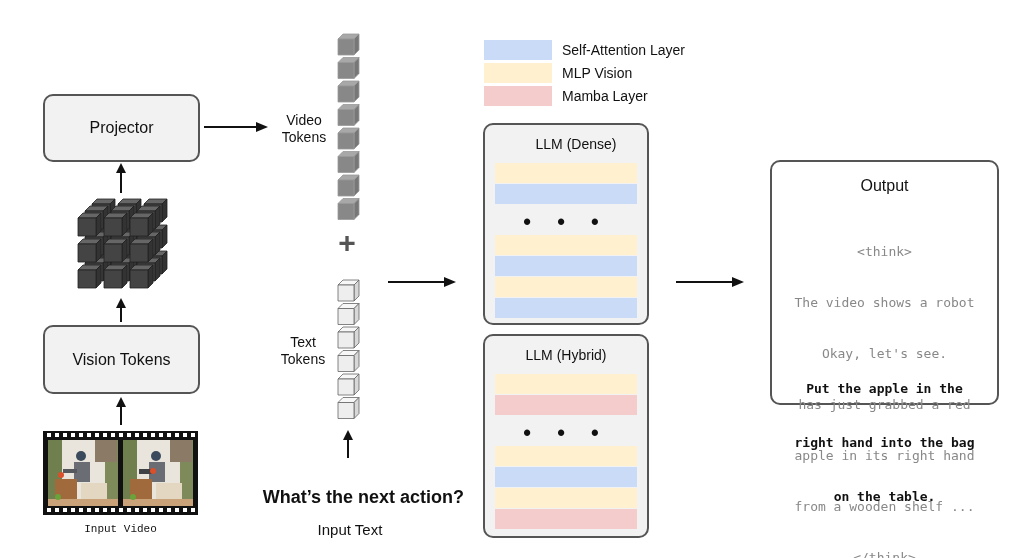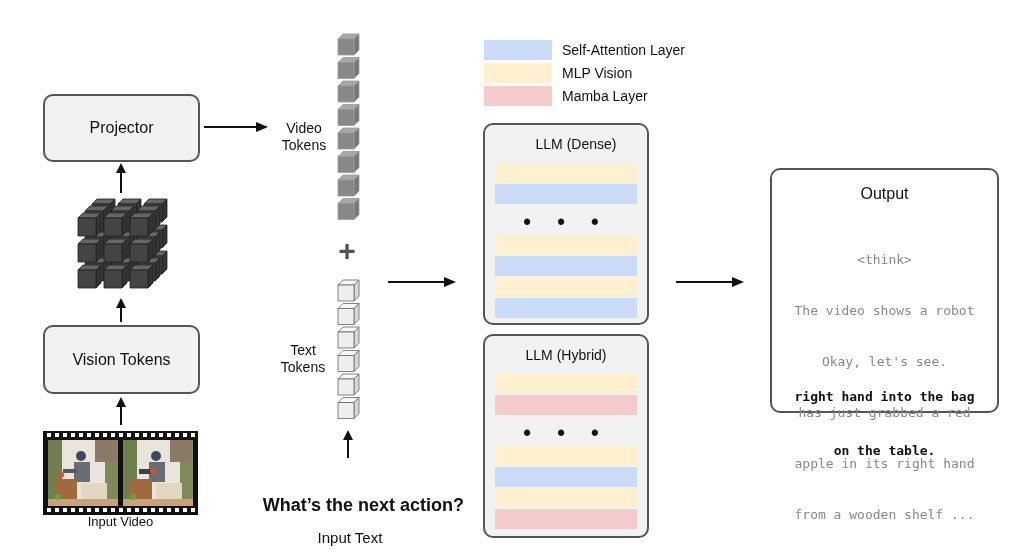--- a/index.html
+++ b/index.html
@@ -1,18 +1,18 @@
 <!DOCTYPE html>
 <html><head>
 <meta charset="utf-8">
 <style>
   html, body { margin: 0; padding: 0; background: #ffffff; }
   body { width: 1024px; height: 558px; position: relative; overflow: hidden;
          font-family: "Liberation Sans", sans-serif; color: #111; }
-  .abs { position: absolute; margin-top: 8px; }
+  .abs { position: absolute; }
   .box { position: absolute; background: #f2f2f2; border: 2px solid #555; border-radius: 10px; box-sizing: border-box; }
   .box-label { position: absolute; left: 0; right: 0; text-align: center; font-size: 16px; color: #111; }
   .small-label { font-size: 14px; color: #111; text-align: center; line-height: 17px; }
   .layer { position: absolute; left: 10px; right: 10px; height: 20px; }
   .dots { position: absolute; left: 0; right: 0; text-align: center; font-size: 22px; letter-spacing: 10px; font-weight: bold; line-height: 10px; }
   .legend-swatch { position: absolute; width: 68px; height: 20px; }
   .legend-text { position: absolute; font-size: 14px; color: #111; }
   .mono { font-family: "DejaVu Sans Mono", "Liberation Mono", monospace; }
   .out-think { position: absolute; left: 0; right: 0; text-align: center; font-size: 13px; color: #888; line-height: 17px; white-space: pre; }
   .out-answer { position: absolute; left: 0; right: 0; text-align: center; font-size: 13px; color: #111; font-weight: bold; line-height: 18px; white-space: pre; }
@@ -254,21 +254,21 @@
     <rect x="106" y="31" width="16" height="20" fill="#6a6e74"></rect>
     <rect x="96" y="38" width="14" height="5" fill="#3e4247"></rect>
     <circle cx="110" cy="40" r="3" fill="#d9502a"></circle>
     <rect x="87" y="48" width="22" height="22" fill="#a06a3c"></rect>
     <rect x="113" y="52" width="26" height="18" fill="#e3d7c2"></rect>
     <rect x="80" y="68" width="70" height="7" fill="#c9a27a"></rect>
     <circle cx="90" cy="66" r="3" fill="#6aa33a"></circle>
   </g>
 </svg>
 
-<div class="abs small-label" style="left:43px; top:505px; width:155px; font-size:13px;">Input Video</div>
+<div class="abs small-label" style="left:43px; top:521px; width:155px; font-size:11px;font-family:Liberation Mono, monospace;">Input Video</div>
 
 <div class="abs small-label" style="left:278px; top:112px; width:52px;">
   <div>Video</div>
   <div>Tokens</div>
 </div>
 
 <svg id="video-token-column" style="left:336px; top:33px;" width="30" height="190">
     <g>
       <polygon points="2,6 7,1 23,1 18,6" fill="#a8a8a8" stroke="#999" stroke-width="0.8"></polygon>
       <polygon points="18,6 23,1 23,17 18,22" fill="#777" stroke="#999" stroke-width="0.8"></polygon>
@@ -406,16 +406,17 @@
   <div class="out-think mono" style="top:47px;">
     <div>&lt;think&gt;</div>
     <div>The video shows a robot</div>
     <div>Okay, let's see.</div>
     <div>has just grabbed a red</div>
     <div>apple in its right hand</div>
     <div>from a wooden shelf ...</div>
     <div>&lt;/think&gt;</div>
   </div>
   <div class="out-answer mono" style="top:182px;">
+    <div>Put the apple in the</div>
     <div>right hand into the bag</div>
     <div>on the table.</div>
   </div>
 </div>
 
 </body></html>

